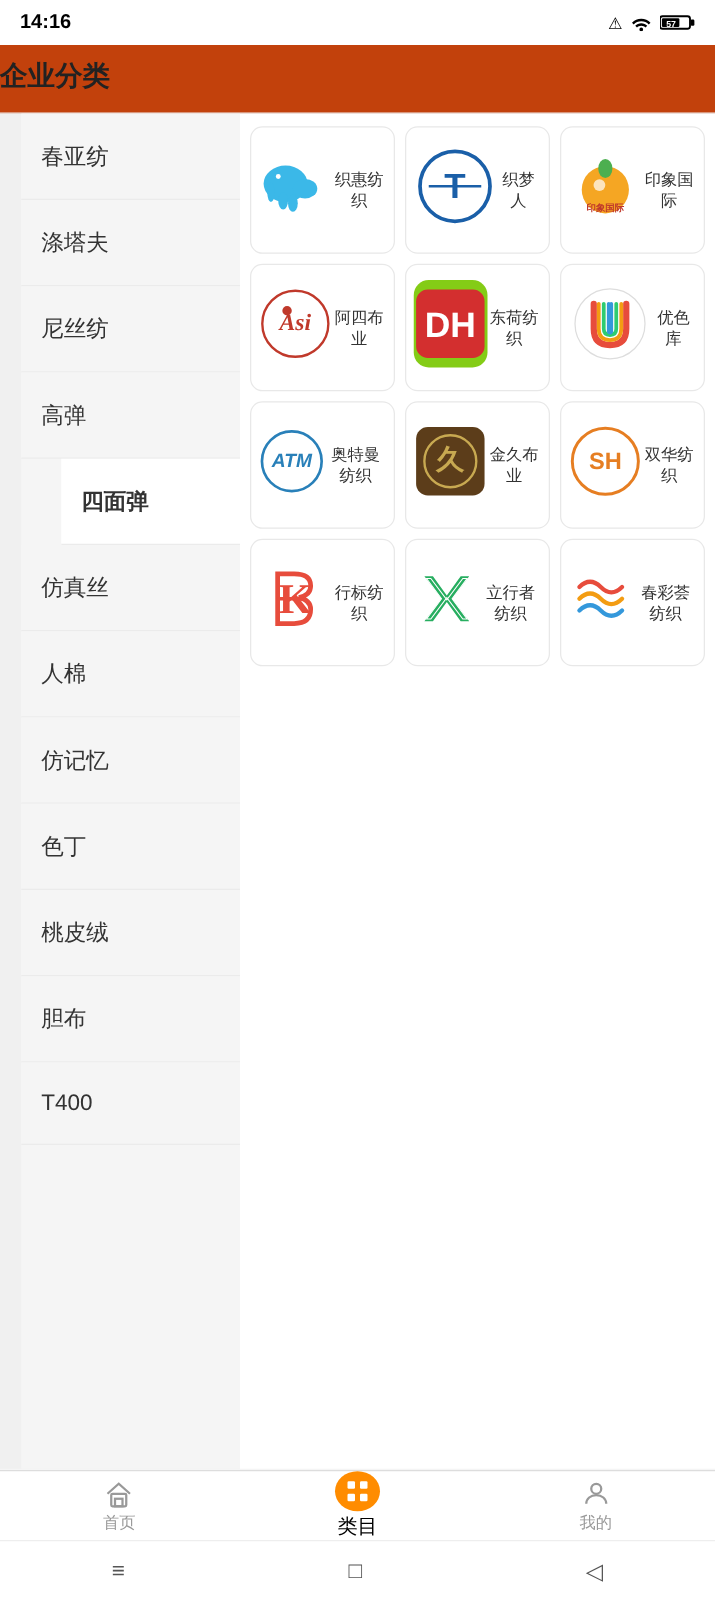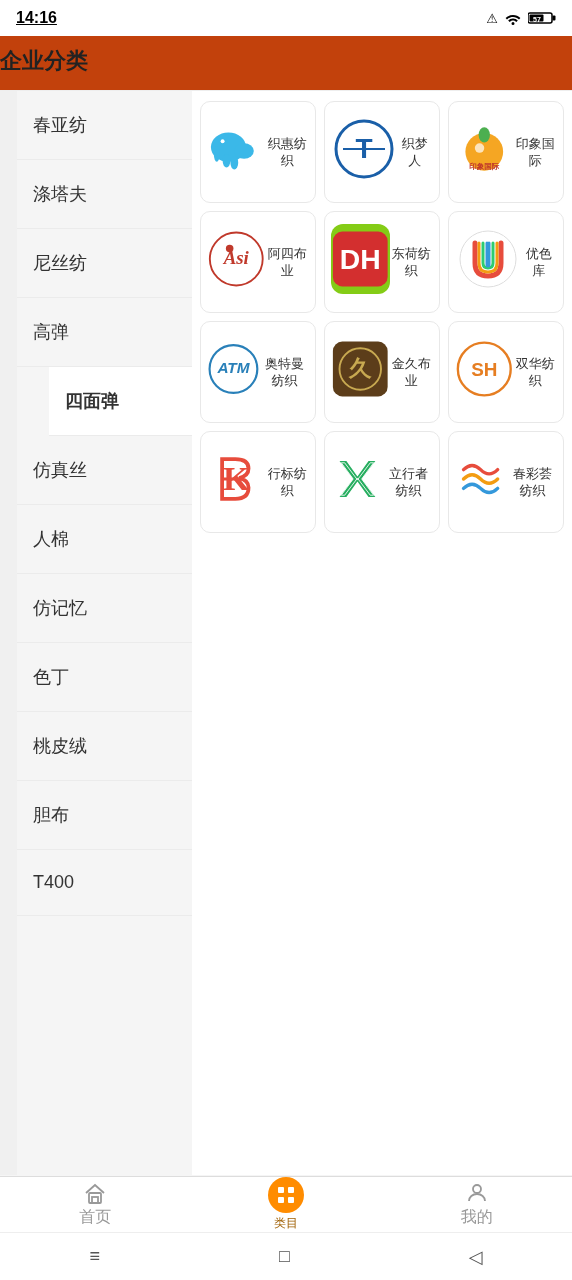--- a/index.html
+++ b/index.html
@@ -18,21 +18,20 @@
       justify-content: space-between;
       align-items: center;
       padding: 6px 16px;
       background: #fff;
       height: 36px;
     }
     .status-time {
       font-size: 16px;
       font-weight: 600;
       color: #000;
-      text-decoration: underline;
     }
     .status-icons {
       display: flex;
       align-items: center;
       gap: 6px;
     }
     .status-icons span {
       font-size: 13px;
       color: #000;
     }
@@ -161,26 +160,26 @@
       color: #fff;
       background: #ff8c00;
       border-radius: 50%;
       width: 36px;
       height: 36px;
       display: flex;
       align-items: center;
       justify-content: center;
     }
     .nav-label {
+      font-size: 13px;
+      color: #999;
+    }
+    .nav-label.active-label {
+      color: #000000;
       font-size: 16px;
-      color: #999;
-    }
-    .nav-label.active-label {
-      color: #a16207;
-      font-size: 12px;
     }
 
     
     .system-bar {
       position: fixed;
       bottom: 0;
       width: 572px;
       height: 48px;
       background: #fff;
       display: flex;

